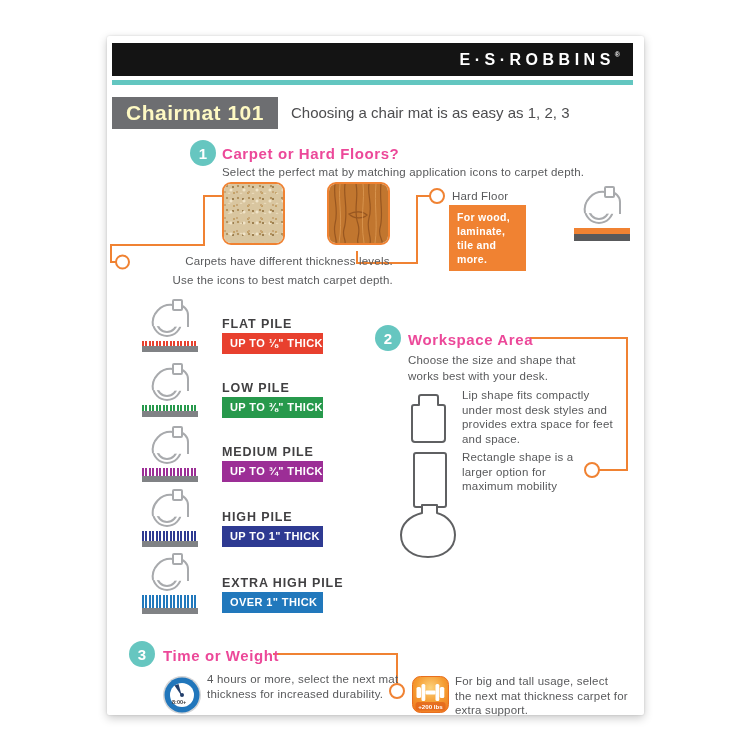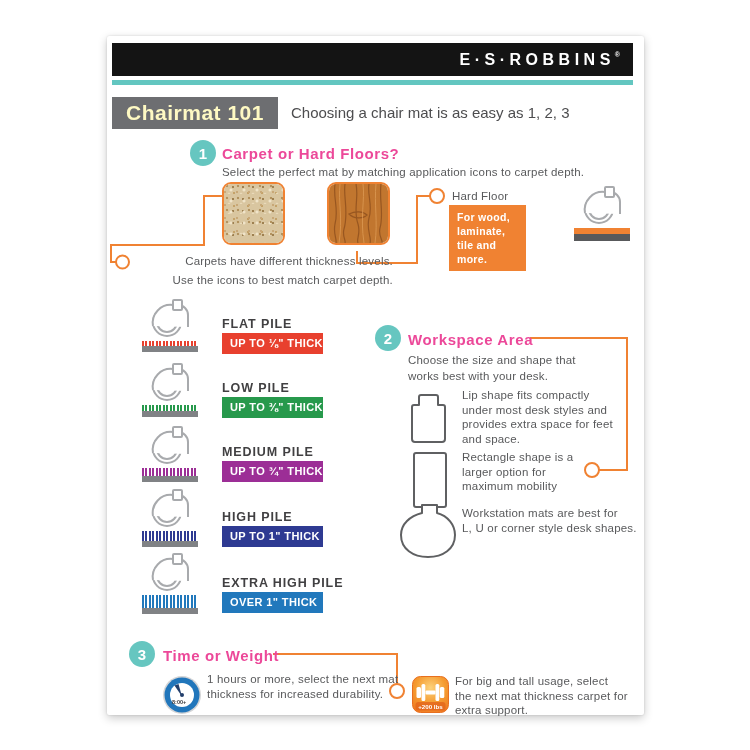--- a/index.html
+++ b/index.html
@@ -223,38 +223,34 @@
   </svg>
   <div class="abs body-text lh14" style="left:355px;top:414px;">
     <div>Rectangle shape is a</div>
     <div>larger option for</div>
     <div>maximum mobility</div>
   </div>
 
   <svg class="abs" style="left:291px;top:467px;" width="60" height="56" viewBox="0 0 60 56">
     <path class="shape-stroke" d="M25,2 L39,2 L39,10 C50,13 57,22 57,32 C57,46 45,54 30,54 C15,54 3,46 3,32 C3,21 12,13 24,10 L24,2 Z"></path>
   </svg>
-  <div class="abs body-text lh14" style="left:355px;top:470px;">
-    <div>Workstation mats are best for</div>
-    <div>L, U or corner style desk shapes.</div>
-  </div>
 
   <div class="abs badge" style="left:22px;top:605px;">3</div>
   <div class="abs step-heading" style="left:56px;top:611px;">Time or Weight</div>
 
   <svg class="abs" style="left:55px;top:639px;" width="40" height="40" viewBox="0 0 40 40">
     <circle cx="20" cy="20" r="19" fill="#d3d4d6"></circle>
     <circle cx="20" cy="20" r="17.5" fill="#2176bb"></circle>
     <circle cx="20" cy="20" r="12" fill="#ffffff"></circle>
     <path d="M20,21.5 L12.5,10.5 L16.5,9 Z" fill="#223e6b"></path>
     <circle cx="20" cy="20" r="2" fill="#223e6b"></circle>
     <text x="10" y="29" font-size="5.5" font-weight="bold" fill="#3a3a3c">8:00+</text>
   </svg>
   <div class="abs body-text lh14" style="left:100px;top:636px;">
-    <div>1 hours or more, select the next mat</div>
+    <div>4 hours or more, select the next mat</div>
     <div>thickness for increased durability.</div>
   </div>
 
   <svg class="abs" style="left:305px;top:640px;" width="37" height="37" viewBox="0 0 37 37">
     <defs>
       <radialGradient id="wg" cx="50%" cy="32%" r="75%">
         <stop offset="0%" stop-color="#fcd37c"></stop>
           <stop offset="55%" stop-color="#f59b31"></stop>
           <stop offset="100%" stop-color="#ee7a22"></stop>
       </radialGradient>

